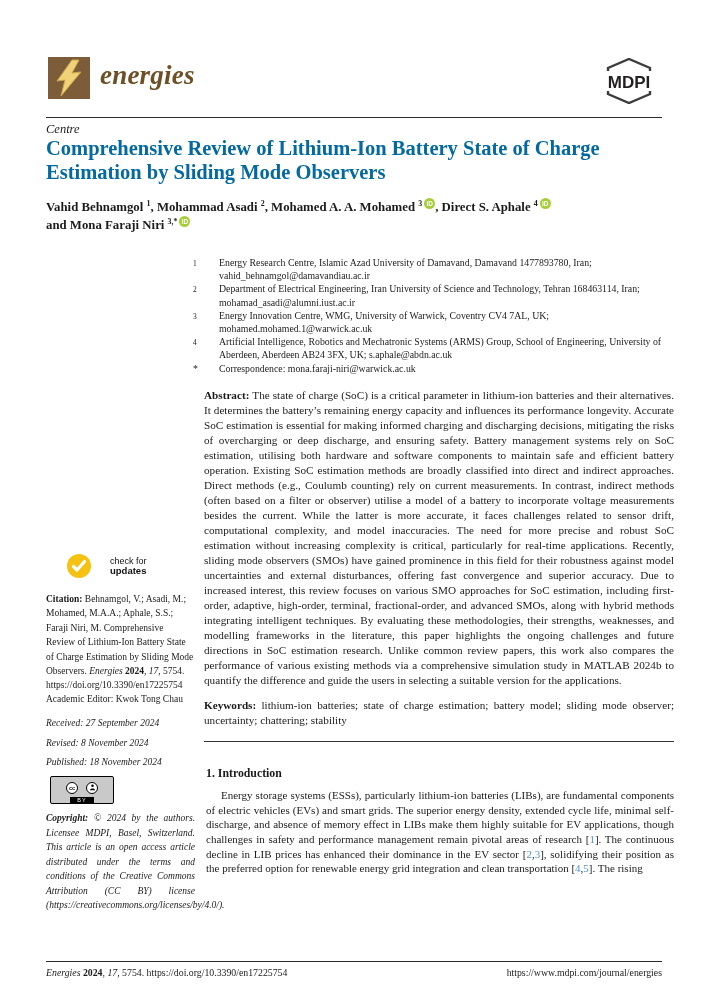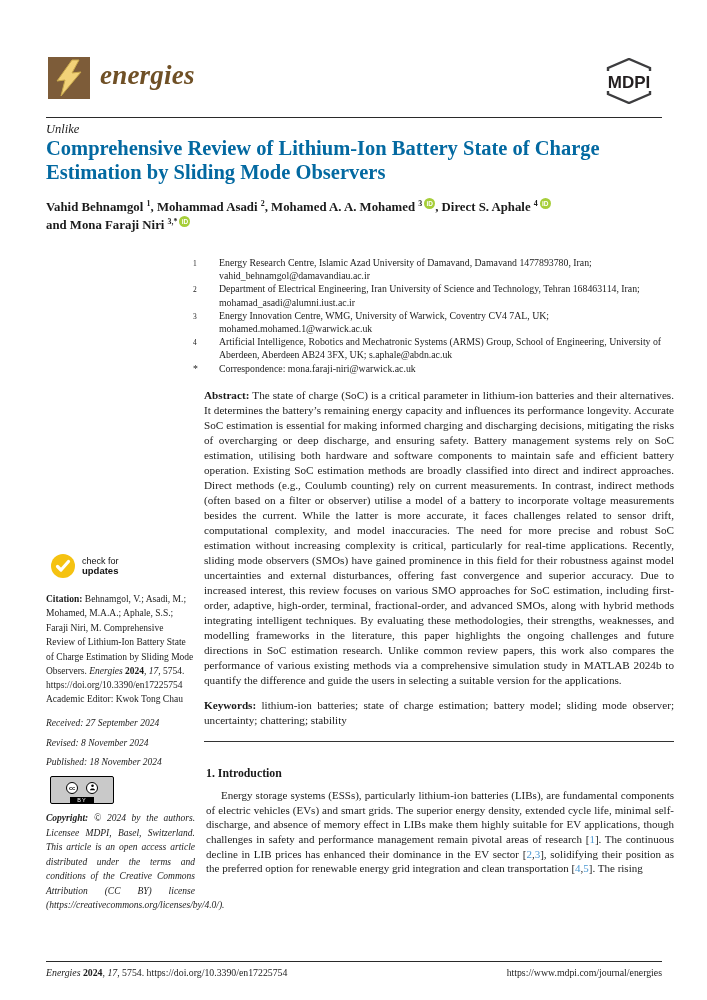--- a/index.html
+++ b/index.html
@@ -44,21 +44,21 @@
   .aff-marker{width:26px;flex:0 0 26px;font-size:7.5px;padding-top:1px;}
   .aff-marker.star{font-size:9.8px;padding-top:0;}
   .aff-text{flex:1;text-align:left;}
   .abstract{margin:13px 0 0 11px;width:470px;font-size:11.2px;line-height:15px;text-align:justify;}
   .keywords{margin:10px 0 0 11px;width:470px;font-size:11.2px;line-height:15.5px;text-align:justify;}
   .kw-rule{margin:12px 0 0 11px;width:470px;border-top:1px solid #333;}
   .sec-heading{margin:24px 0 0 13px;font-size:11.8px;font-weight:bold;}
   .intro{margin:7px 0 0 13px;width:468px;font-size:11px;line-height:14.7px;text-align:justify;text-indent:15px;}
 
   
-  .check-badge{position:absolute;left:44px;top:553px;display:flex;align-items:center;gap:6px;cursor:pointer;}
+  .check-badge{position:absolute;left:60px;top:553px;display:flex;align-items:center;gap:18px;cursor:pointer;}
   .cb-text{font-family:"Liberation Sans", sans-serif;font-size:9px;line-height:10px;color:#111;}
   .cb-text .l2{font-weight:bold;font-size:9.5px;}
   .citation{position:absolute;left:40px;top:592px;width:148px;font-size:9.5px;line-height:14.4px;}
   .acad{position:absolute;left:40px;top:694px;width:152px;font-size:9.5px;}
   .dates{position:absolute;left:40px;top:714px;width:152px;font-size:9.5px;line-height:19.6px;font-style:italic;}
   .cc-badge{
     position:absolute;left:44px;top:776px;width:62px;height:26px;background:#c9c9c9;
     border:1.2px solid #000;border-radius:2px;
   }
   .cc-circles{height:17px;display:flex;justify-content:center;align-items:center;gap:8px;padding-top:2px;}
@@ -92,21 +92,21 @@
   <div class="journal-name">energies</div>
   <div class="mdpi">
     <svg width="78" height="46" viewBox="0 0 78 46">
       <polygon points="39,1 60,10 60,36 39,45 18,36 18,10" fill="none" stroke="#3d3d3f" stroke-width="2.4"></polygon>
       <rect x="7" y="13" width="64" height="20" fill="#ffffff"></rect>
       <text x="39" y="29.5" text-anchor="middle" font-family="Liberation Sans, sans-serif" font-size="17" font-weight="bold" fill="#231f20">MDPI</text>
     </svg>
   </div>
   <div class="rule rule-top"></div>
 
-  <div class="review-label">Unlike</div>
+  <div class="review-label">Centre</div>
   <h1 class="article-title">Comprehensive Review of Lithium-Ion Battery State of Charge Estimation by Sliding Mode Observers</h1>
   <div class="authors">
     <div><span>Vahid Behnamgol </span><span class="sup">1</span><span>, Mohammad Asadi </span><span class="sup">2</span><span>, Mohamed A. A. Mohamed </span><span class="sup">3</span><span class="orcid">iD</span><span>, Direct S. Aphale </span><span class="sup">4</span><span class="orcid">iD</span></div>
     <div><span>and Mona Faraji Niri </span><span class="sup">3,*</span><span class="orcid">iD</span></div>
   </div>
 
   <div class="center-col">
     <div class="affs">
       <div class="aff-row">
         <span class="aff-marker">1</span>

